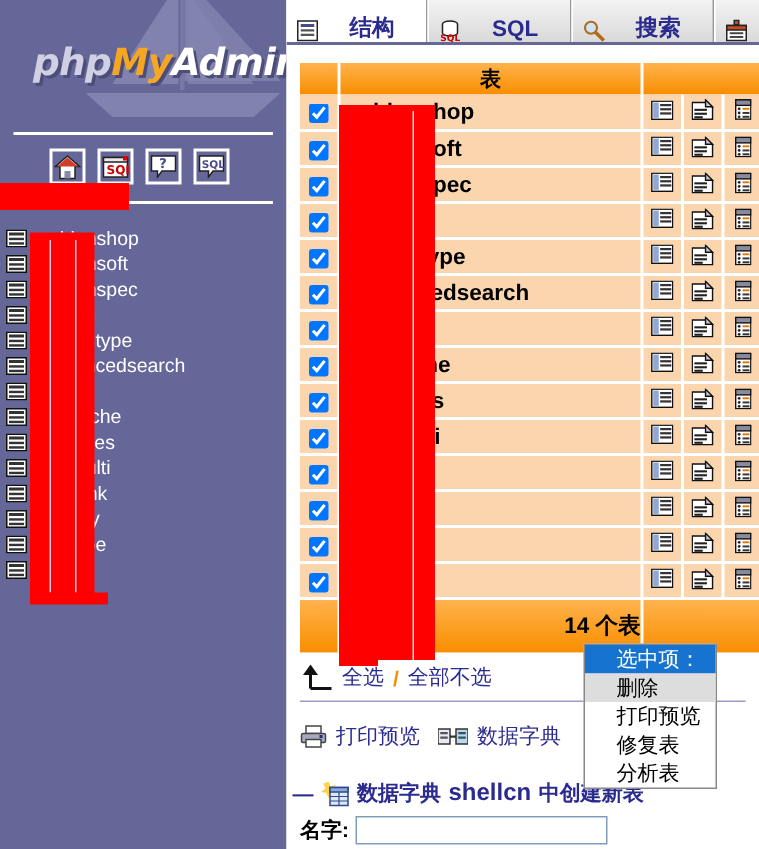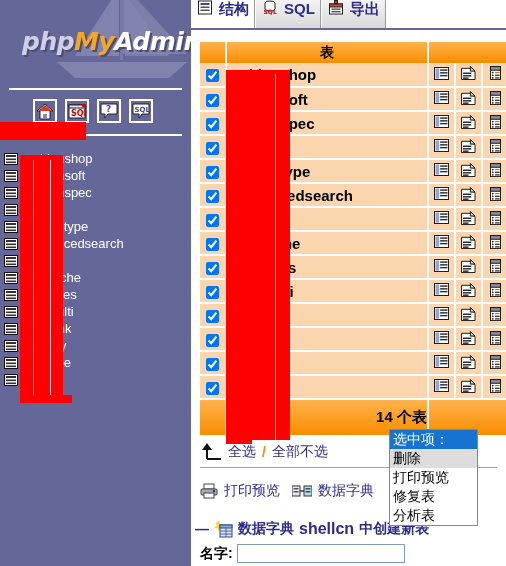--- a/index.html
+++ b/index.html
@@ -84,22 +84,22 @@
     background:#ffffff; overflow:hidden;
   }
 
   
   #tabbar {
     height:30px; position:relative; background:#ffffff;
     border-bottom:2px solid #666799;
     display:flex; align-items:flex-end;
   }
   .tab {
-    height:28px; display:flex; align-items:flex-start; gap:6px;
-    padding:0 5px 0 6px; cursor:pointer; white-space:nowrap;
+    height:28px; display:flex; align-items:flex-end; gap:20px;
+    padding:0 21px 0 6px; cursor:pointer; white-space:nowrap;
     font-size:15px; font-weight:bold; color:#2b2b8f;
     background:linear-gradient(#f3f3f3,#d9d9d9);
     border-left:1px solid #ffffff;
     border-right:1px solid #9a9a9a;
   }
   .tab.active {
     background:#ffffff; color:#2b2b8f;
     border-left:none; border-right:1px solid #9a9a9a;
   }
   .tab-ico { width:16px; height:15px; flex:0 0 auto; }
@@ -180,21 +180,21 @@
     width:168px; height:19px; border:1px solid #7f9db9; font-size:13px;
     padding:1px 2px;
   }
 
   
   #dropdown {
     position:absolute; left:198px; top:429px; width:89px;
     background:#ffffff; border:1px solid #86868d; z-index:30;
     font-size:14px; line-height:19px;
   }
-  #dropdown .opt { padding-left:3px; color:#000; white-space:nowrap; cursor:pointer; }
+  #dropdown .opt { padding-left:21px; color:#000; white-space:nowrap; cursor:pointer; }
   #dropdown .opt.sel  { background:#1673cf; color:#ffffff; }
   #dropdown .opt.hover{ background:#dddddd; }
 
   
   #watermark {
     position:absolute; left:206px; top:527px; width:110px;
     text-align:center; z-index:40; pointer-events:none;
     font-family:"Liberation Sans","DejaVu Sans",sans-serif;
   }
   #watermark .wm1 { font-size:14px; color:#8a8a8a; opacity:.82; white-space:nowrap; }
@@ -406,20 +406,27 @@
       <div class="tab">
         <svg class="tab-ico" viewBox="0 0 15 15">
           <ellipse cx="7.5" cy="3" rx="5" ry="2" fill="#fff" stroke="#222"></ellipse>
           <path d="M2.5 3 V9 a5 2 0 0 0 10 0 V3" fill="#fff" stroke="#222"></path>
           <text x="1" y="14" font-size="6" font-weight="bold" fill="#cc0000" font-family="DejaVu Sans">SQL</text>
         </svg>
         <span>SQL</span>
       </div>
       <div class="tab">
         <svg class="tab-ico" viewBox="0 0 15 15">
+          <circle cx="5.5" cy="5.5" r="4" fill="#cfe4f7" stroke="#b06a1a" stroke-width="1.4"></circle>
+          <path d="M8.5 8.5 L14 14" stroke="#b06a1a" stroke-width="2.4"></path>
+        </svg>
+        <span>搜索</span>
+      </div>
+      <div class="tab">
+        <svg class="tab-ico" viewBox="0 0 15 15">
           <rect x="1" y="4" width="13" height="10" fill="#fff" stroke="#222"></rect>
           <rect x="1" y="4" width="13" height="3" fill="#c94a2a" stroke="#222"></rect>
           <rect x="3" y="8.5" width="9" height="1.3" fill="#444"></rect>
           <rect x="3" y="11" width="9" height="1.3" fill="#444"></rect>
           <rect x="6" y="0.5" width="3" height="3" fill="#c94a2a" stroke="#222"></rect>
         </svg>
         <span>导出</span>
       </div>
     </div>
 

